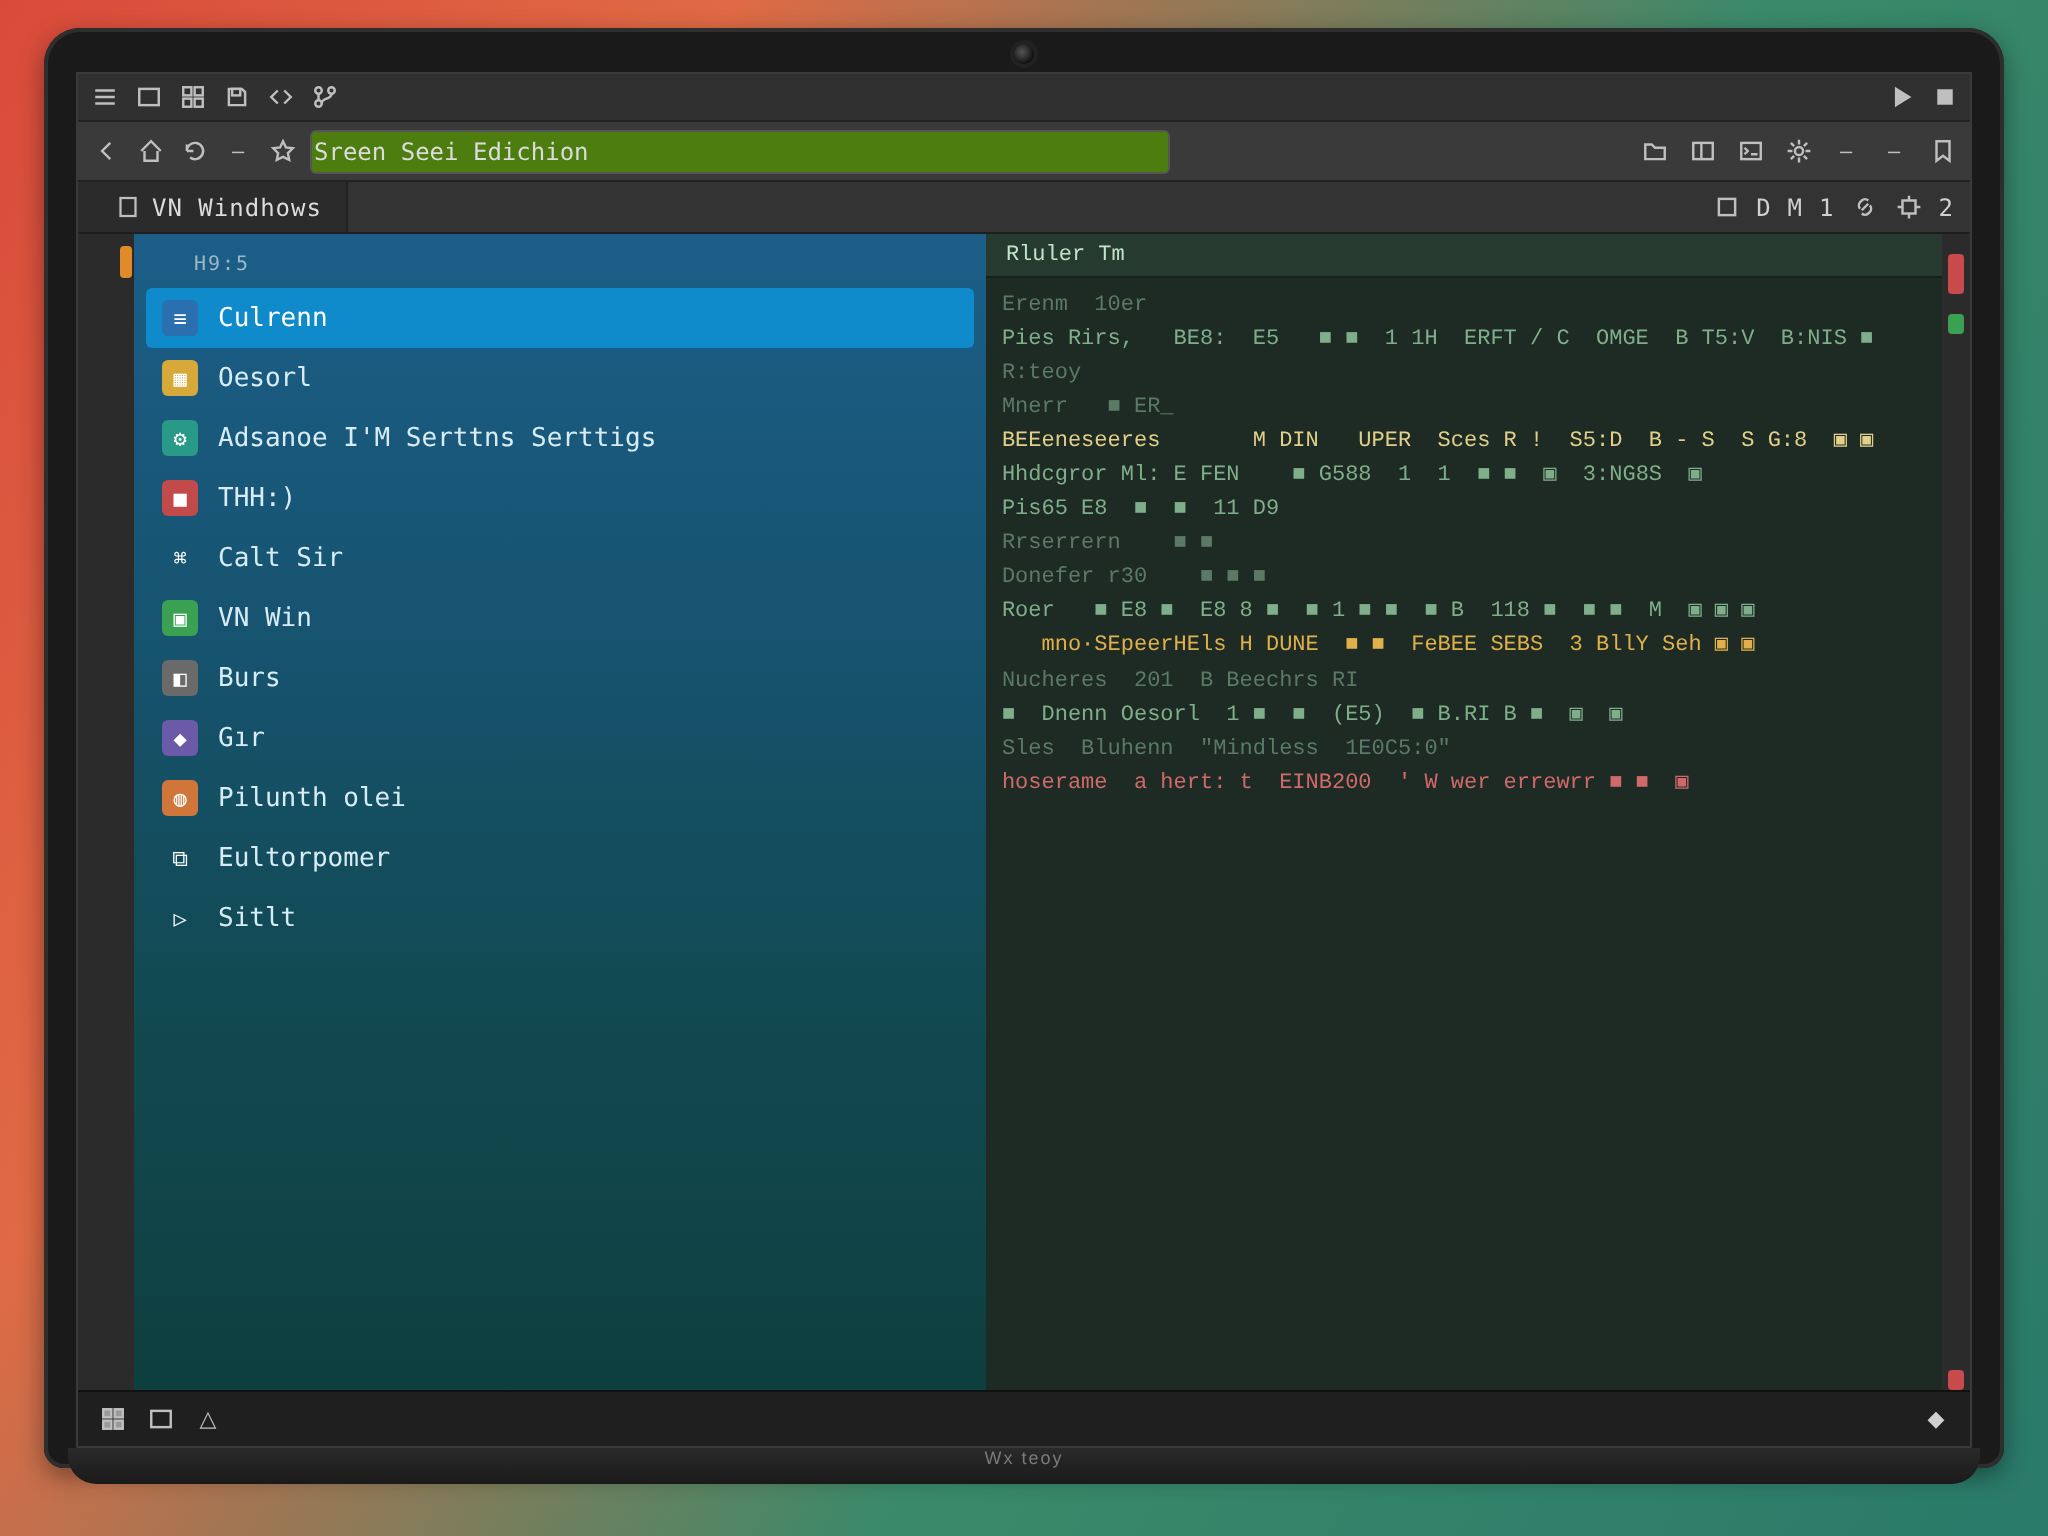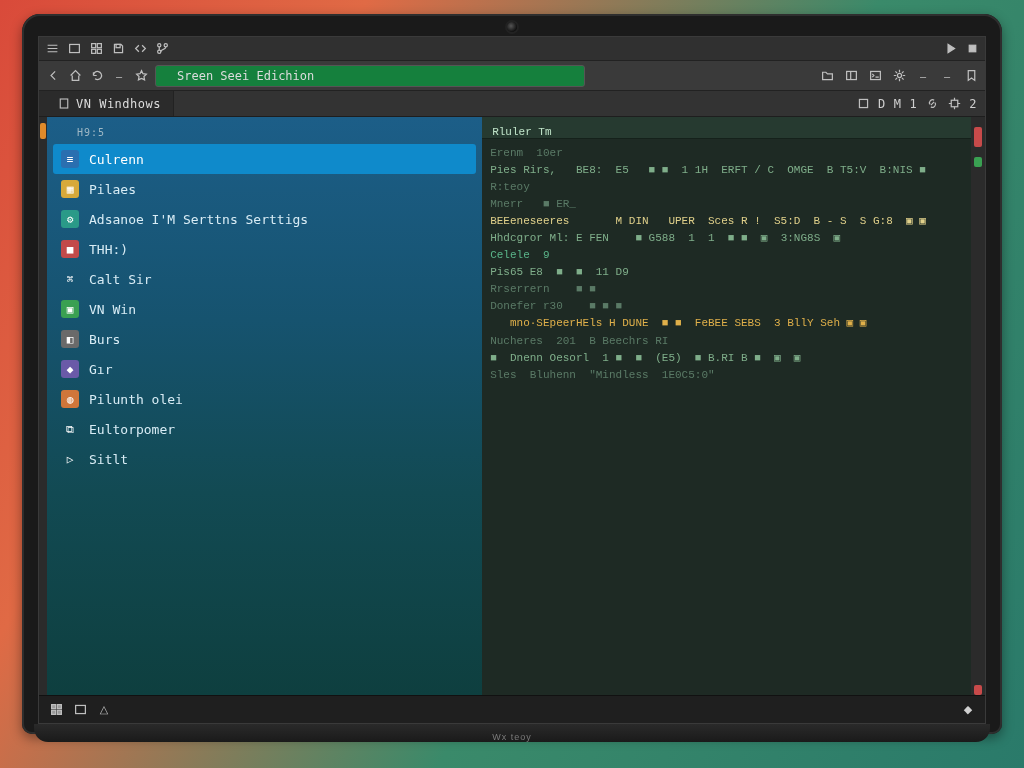--- a/index.html
+++ b/index.html
@@ -46,22 +46,22 @@
   .ticon svg { width: 13px; height: 13px; stroke: #bfbfbf; fill: none; stroke-width: 1.5; }
 
   
   .addrbar {
     height: 30px; background: #3a3a3a; border-bottom: 1px solid #222;
     display: flex; align-items: center; padding: 0 6px; gap: 6px;
   }
   .addrbar .ticon { width: 16px; height: 16px; }
   .searchbox {
     flex: 0 0 46%;
-    height: 22px; background: #15803d; border: 1px solid #555; border-radius: 3px;
-    display: flex; align-items: center; padding: 0 21px; color: #dcdcdc;
+    height: 22px; background: #4d7c0f; border: 1px solid #555; border-radius: 3px;
+    display: flex; align-items: center; padding: 0 1px; color: #dcdcdc;
     font-family: Consolas, monospace; font-size: 12px;
   }
   .tool-cluster {
     margin-left: auto; display: flex; align-items: center; gap: 8px;
   }
 
   
   .tabrow {
     height: 26px; background: #333; border-bottom: 1px solid #1e1e1e;
     display: flex; align-items: stretch;
@@ -69,21 +69,21 @@
   .tab {
     display: flex; align-items: center; gap: 6px; padding: 0 12px;
     border-right: 1px solid #222; color: #dcdcdc; font-size: 12px; cursor: pointer;
   }
   .tab.active { background: #2b2b2b; padding-left: 19px; }
   .tab .ticon { width: 12px; height: 12px; }
   .tabrow .tool-cluster { padding-right: 8px; }
   .tlabel { font-family: Consolas, monospace; letter-spacing: .5px; }
 
   
-  .split { flex: 1; display: flex; min-height: 0; }
+  .split { flex: 1; display: flex; min-height: 0; margin-left: 20px; }
   .gutter {
     width: 8px; background: #2b2b2b;
     display: flex; flex-direction: column; align-items: center; padding-top: 6px; gap: 6px;
   }
   .gdot { width: 6px; height: 16px; border-radius: 2px; }
   .g-orange { background: #e08a2a; }
 
   
   .sidebar {
     width: 46%; min-width: 300px;
@@ -113,21 +113,21 @@
   .ic-none   { background: transparent; color: #9fb8c5; }
 
   
   .editor {
     flex: 1; background: #1e2a24;
     font-family: Consolas, "Courier New", monospace; font-size: 11px;
     display: flex; flex-direction: column; min-width: 0;
   }
   .ed-tab {
     height: 22px; background: #263a30; border-bottom: 1px solid #15211b;
-    display: flex; align-items: flex-end; padding: 0 10px; color: #bfe3c8;
+    display: flex; align-items: center; padding: 0 10px; color: #bfe3c8;
   }
   .ed-body { flex: 1; padding: 6px 8px 8px 8px; overflow: hidden; line-height: 1.55; }
   .ln { white-space: pre; color: #7fae8a; }
   .kw  { color: #e0b04a; }
   .num { color: #d78a4a; }
   .str { color: #5ab58a; }
   .err { color: #d06a6a; }
   .hl  { color: #e0d08a; }
   .dim { color: #5a7a66; }
 
@@ -139,21 +139,21 @@
 
   
   .taskbar {
     height: 28px; background: #1f1f1f; border-top: 1px solid #111;
     display: flex; align-items: center; padding: 0 10px; gap: 10px; color: #9a9a9a;
   }
   .taskbar .spacer { flex: 1; }
   .laptop-base {
     height: 18px; background: linear-gradient(#2a2a2a, #1a1a1a);
     border-radius: 0 0 14px 14px; margin: 0 -4px;
-    display: flex; align-items: flex-end; justify-content: center;
+    display: flex; align-items: flex-start; justify-content: center;
     color: #7a7a7a; font-size: 9px; letter-spacing: 1px;
   }
 </style>
 </head>
 <body>
 
 <div class="bezel">
   <div class="camera"></div>
 
   <div class="screen">
@@ -310,21 +310,21 @@
 
       <div class="sidebar">
         <div class="sb-head">H9:5</div>
         <div id="sb-list">
             <div class="sb-item sel">
               <span class="icn ic-blue">≡</span>
               <span>Culrenn</span>
             </div>
             <div class="sb-item">
               <span class="icn ic-yellow">▦</span>
-              <span>Pilaes</span>
+              <span>Oesorl</span>
             </div>
             <div class="sb-item">
               <span class="icn ic-teal">⚙</span>
               <span>Adsanoe I'M Serttns Serttigs</span>
             </div>
             <div class="sb-item">
               <span class="icn ic-red">■</span>
               <span>THH:)</span>
             </div>
             <div class="sb-item">
@@ -362,29 +362,30 @@
         <div class="ed-tab">
           <span>Rluler Tm</span>
         </div>
         <div class="ed-body" id="ed-body">
             <div class="ln dim">Erenm  10er</div>
             <div class="ln ">Pies Rirs,   BE8:  E5   ■ ■  1 1H  ERFT / C  OMGE  B T5:V  B:NIS ■</div>
             <div class="ln dim">R:teoy</div>
             <div class="ln dim">Mnerr   ■ ER_              </div>
             <div class="ln hl">BEEeneseeres       M DIN   UPER  Sces R !  S5:D  B - S  S G:8  ▣ ▣</div>
             <div class="ln ">Hhdcgror Ml: E FEN    ■ G588  1  1  ■ ■  ▣  3:NG8S  ▣</div>
-            <div class="ln str">Celele  9</div>
             <div class="ln ">Pis65 E8  ■  ■  11 D9                   </div>
             <div class="ln dim">Rrserrern    ■ ■</div>
             <div class="ln dim">Donefer r30    ■ ■ ■</div>
+            <div class="ln ">Roer   ■ E8 ■  E8 8 ■  ■ 1 ■ ■  ■ B  118 ■  ■ ■  M  ▣ ▣ ▣</div>
             <div class="ln kw">   mno·SEpeerHEls H DUNE  ■ ■  FeBEE SEBS  3 BllY Seh ▣ ▣</div>
             <div class="ln dim">Nucheres  201  B Beechrs RI</div>
             <div class="ln ">■  Dnenn Oesorl  1 ■  ■  (E5)  ■ B.RI B ■  ▣  ▣</div>
             <div class="ln "></div>
             <div class="ln dim">Sles  Bluhenn  "Mindless  1E0C5:0"</div>
+            <div class="ln err">hoserame  a hert: t  EINB200  ' W wer errewrr ■ ■  ▣</div>
           </div>
       </div>
 
       <div class="rstrip">
         <div class="rchip" style="background:#c84a4a"></div>
         <div class="rchip" style="background:#3aa052;height:10px"></div>
         <div style="flex:1"></div>
         <div class="rchip" style="background:#c84a4a;height:10px"></div>
       </div>
     </div>

